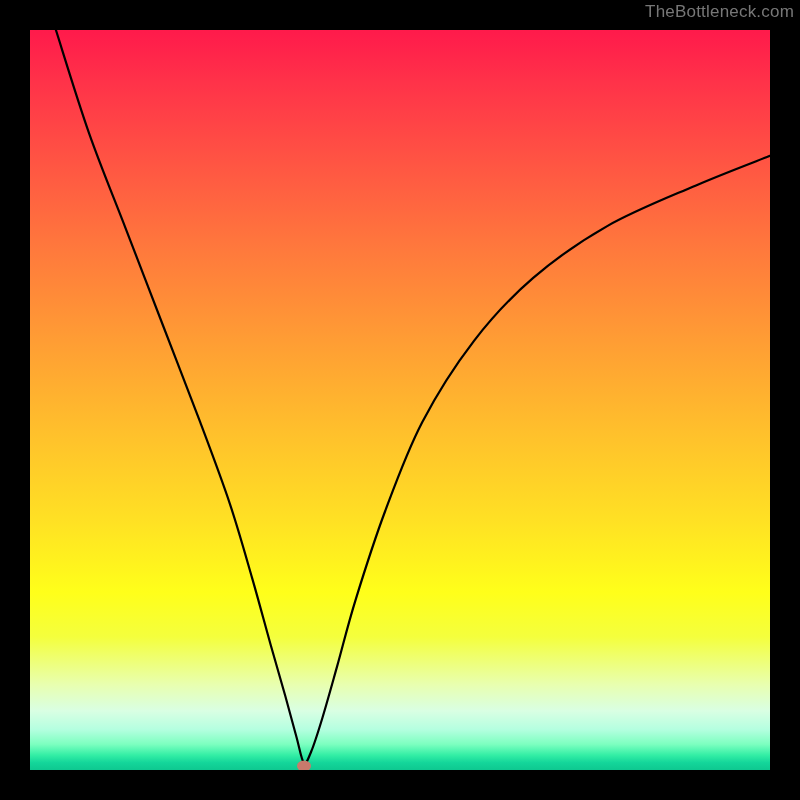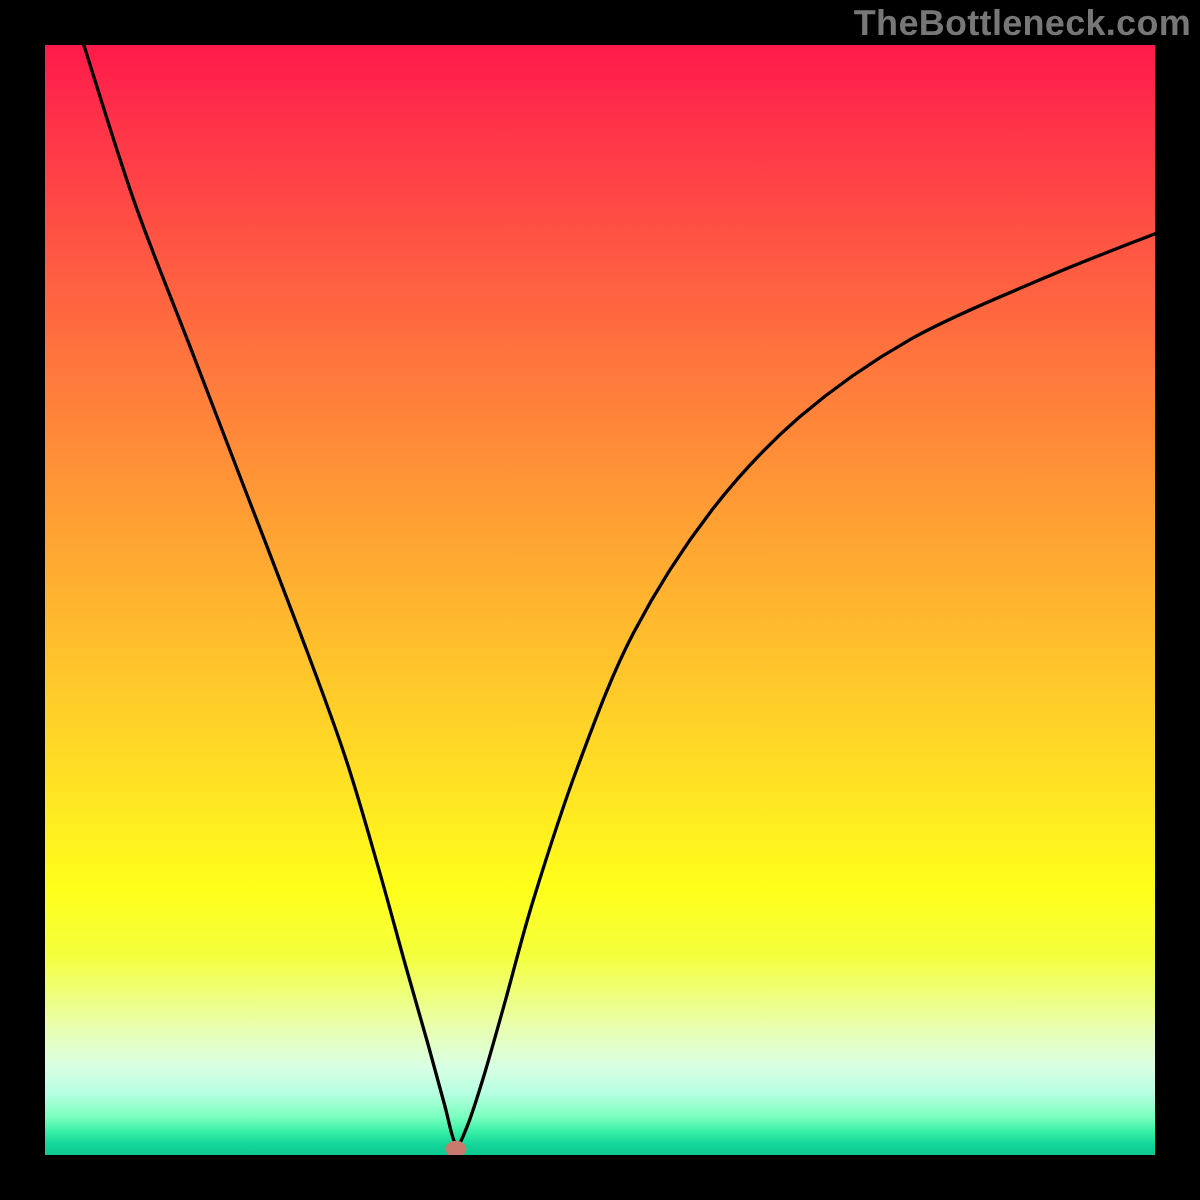--- a/index.html
+++ b/index.html
@@ -62,22 +62,22 @@
     background: #c97a6c;
     border-radius: 50%;
     transform: translate(-50%, -50%);
     pointer-events: none;
   }
   .watermark {
     position: absolute;
     top: 2px;
     right: 6px;
     color: #777;
-    font-size: 24px;
-    font-weight: 700;
+    font-size: 17px;
+    font-weight: 400;
     letter-spacing: 0.2px;
     user-select: none;
   }
 </style>
 </head>
 <body>
 
 <div class="frame">
 
   <div class="plot">

